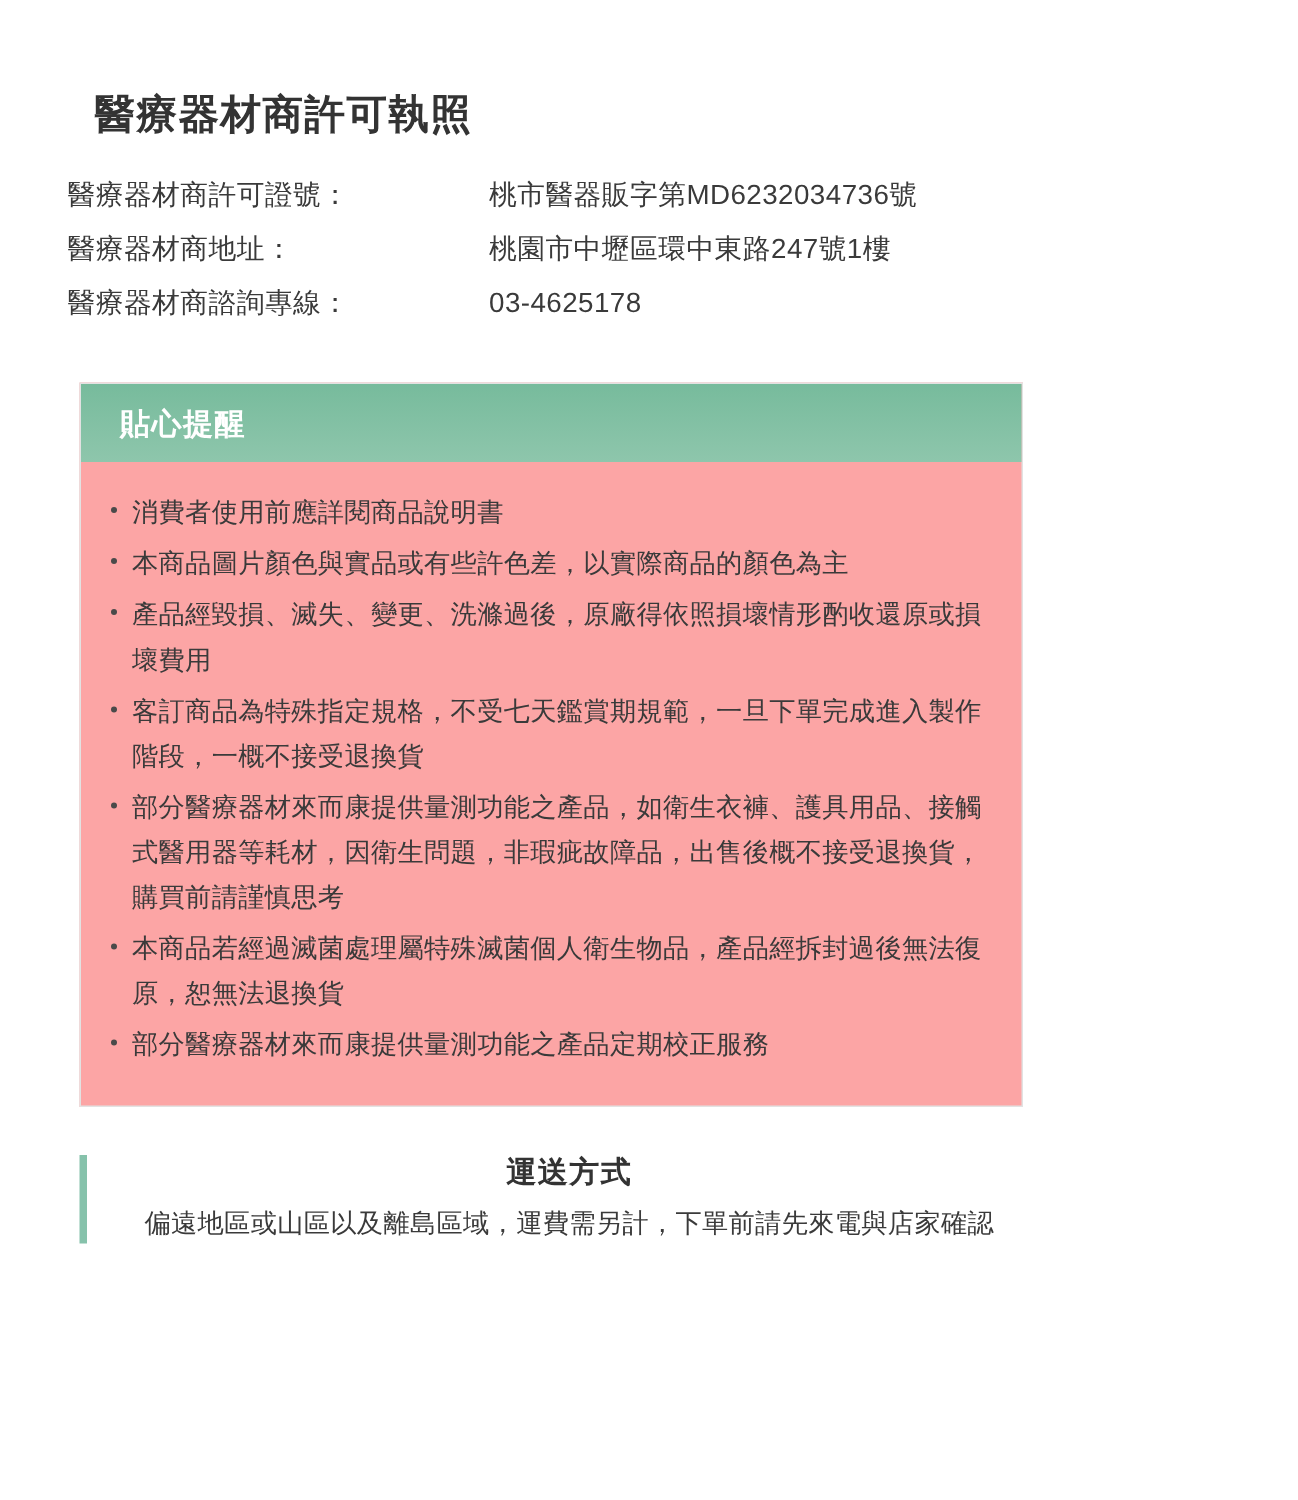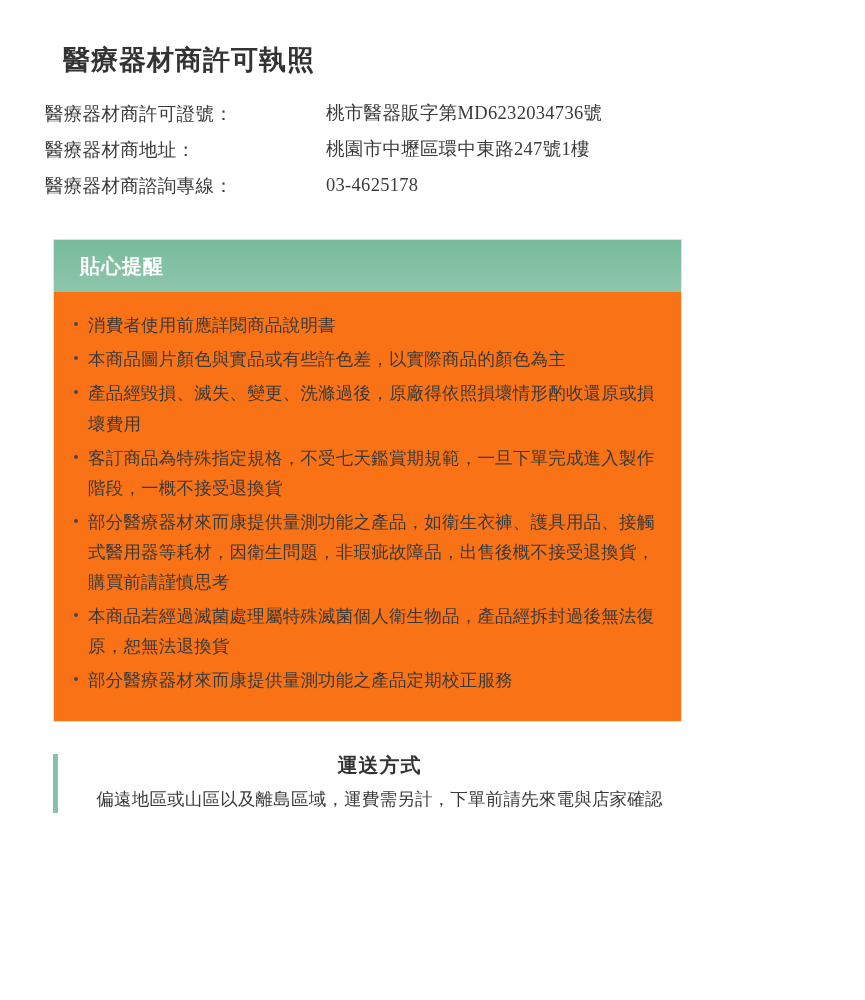--- a/index.html
+++ b/index.html
@@ -10,21 +10,21 @@
   body {
     width: 865px;
     min-height: 1000px;
     font-family: "Liberation Sans", "DejaVu Sans", sans-serif;
     color: #333333;
     -webkit-font-smoothing: antialiased;
   }
   .page {
     width: 733px;
     box-sizing: border-box;
-    padding: 34px 45px 30px 45px;
+    padding: 50px 45px 30px 45px;
   }
 
   
   .doc-title {
     font-size: 27px;
     font-weight: bold;
     color: #333333;
     letter-spacing: 1px;
     margin: 8px 0 18px 18px;
   }
@@ -42,28 +42,27 @@
     vertical-align: top;
     line-height: 1.5;
     letter-spacing: 0.3px;
   }
   .info-label {
     width: 275px;
     white-space: nowrap;
   }
   .info-value {
     padding-left: 6px !important;
-    font-family: Liberation Serif, serif;
   }
 
   
   .notice-box {
     margin-top: 36px;
     border: 1px solid #e2e2e2;
-    background: #f97316;
+    background: #fca5a5;
     margin-left: 8px;
     margin-right: 6px;
   }
   .notice-head {
     background: linear-gradient(to bottom, #77bb9c, #8ec6ac);
     height: 52px;
     display: flex;
     align-items: center;
     padding-left: 26px;
     box-sizing: border-box;

